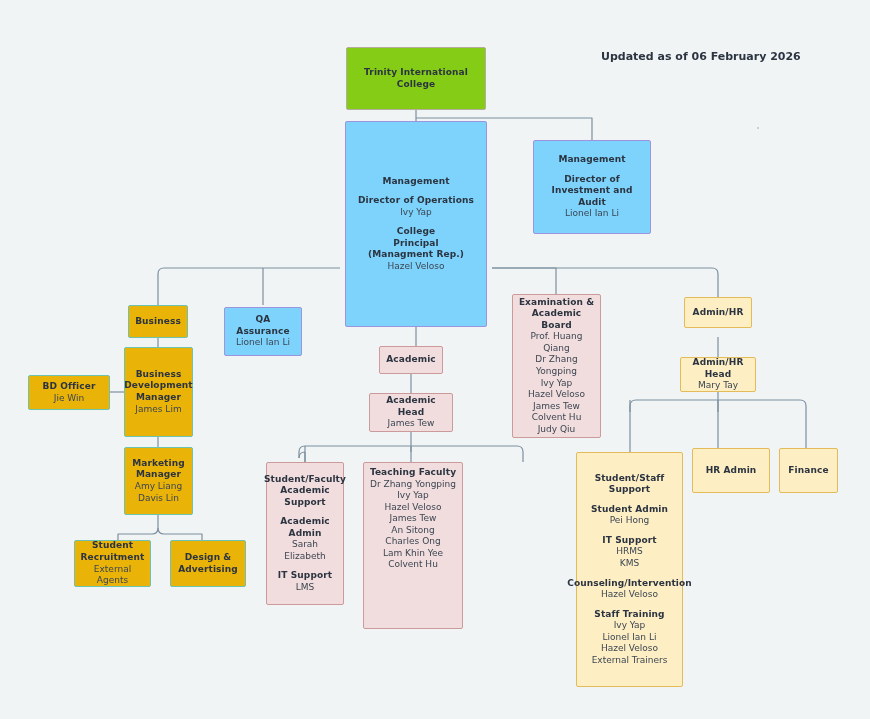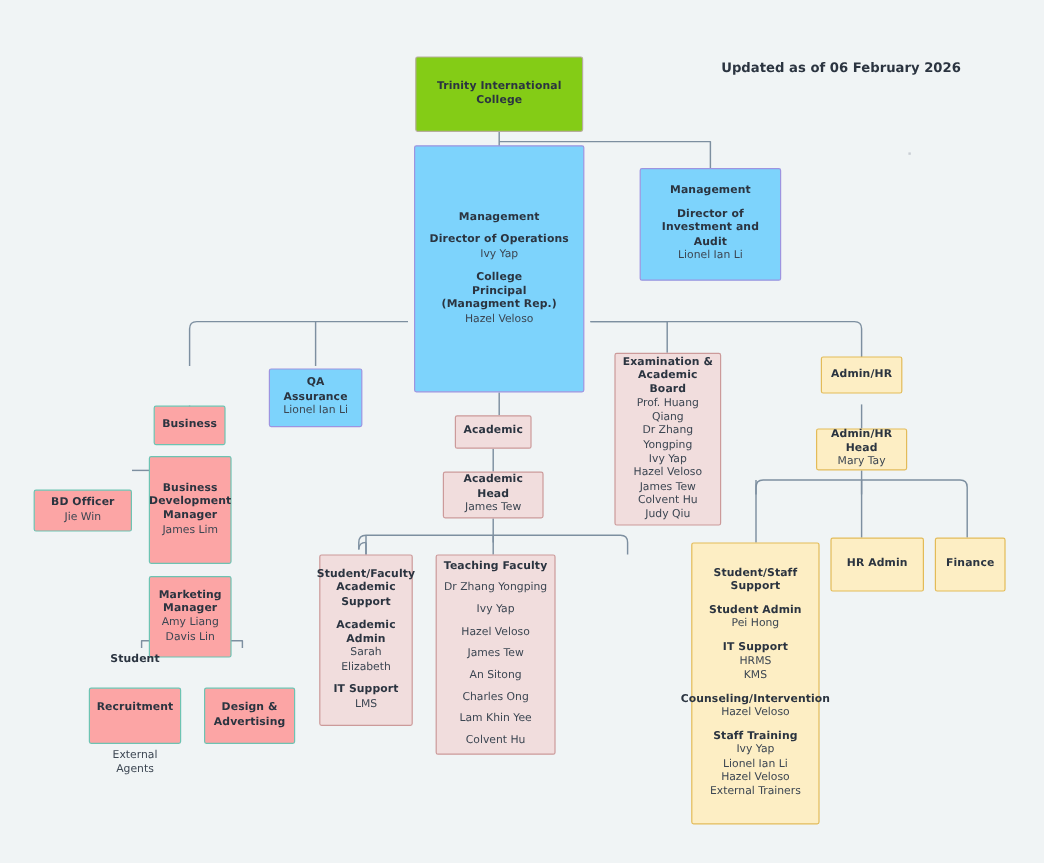--- a/index.html
+++ b/index.html
@@ -31,21 +31,21 @@
     padding:4px 3px;
     line-height:1.28;
   }
   .node .t{font-weight:bold;font-size:9px;letter-spacing:.1px;}
   .node .n{font-weight:normal;font-size:9px;color:#3c4652;}
   .node .gap{height:8px;}
 
   
   .c-beige {background:#84cc16;border-color:#b5ad9c;}
   .c-purple{background:#7dd3fc;border-color:#9d94e0;}
-  .c-teal  {background:#fca5a5;border-color:#6dc3b2;margin-top:33px;}
+  .c-teal  {background:#eab308;border-color:#6dc3b2;}
   .c-pink  {background:#f1dddd;border-color:#cc9a9a;}
   .c-yellow{background:#fdeec4;border-color:#e3bb58;}
 
   .stamp{
     position:absolute;
     font-size:11px;
     font-weight:bold;
     color:#2b3440;
     z-index:3;
     white-space:nowrap;
@@ -157,21 +157,21 @@
     <div class="n">Jie Win</div>
   </div>
 
   <div class="node c-teal" style="left:124px;top:447px;width:69px;height:68px;">
     <div class="t">Marketing</div>
     <div class="t">Manager</div>
     <div class="n">Amy Liang</div>
     <div class="n">Davis Lin</div>
   </div>
 
-  <div class="node c-teal" style="left:74px;top:540px;width:77px;height:47px;gap:28px;">
+  <div class="node c-teal" style="left:74px;top:540px;width:77px;height:47px;">
     <div class="t">Student</div>
     <div class="t">Recruitment</div>
     <div class="n">External Agents</div>
   </div>
 
   <div class="node c-teal" style="left:170px;top:540px;width:76px;height:47px;">
     <div class="t">Design &amp;</div>
     <div class="t">Advertising</div>
   </div>
 
@@ -185,21 +185,21 @@
     <div class="t">Academic</div>
     <div class="t">Support</div>
     <div class="gap"></div>
     <div class="t">Academic Admin</div>
     <div class="n">Sarah Elizabeth</div>
     <div class="gap"></div>
     <div class="t">IT Support</div>
     <div class="n">LMS</div>
   </div>
 
-  <div class="node c-pink" style="left:363px;top:462px;width:100px;height:167px;justify-content:space-between;">
+  <div class="node c-pink" style="left:363px;top:462px;width:100px;height:167px;justify-content:flex-start;">
     <div class="t">Teaching Faculty</div>
     <div class="n">Dr Zhang Yongping</div>
     <div class="n">Ivy Yap</div>
     <div class="n">Hazel Veloso</div>
     <div class="n">James Tew</div>
     <div class="n">An Sitong</div>
     <div class="n">Charles Ong</div>
     <div class="n">Lam Khin Yee</div>
     <div class="n">Colvent Hu</div>
   </div>

